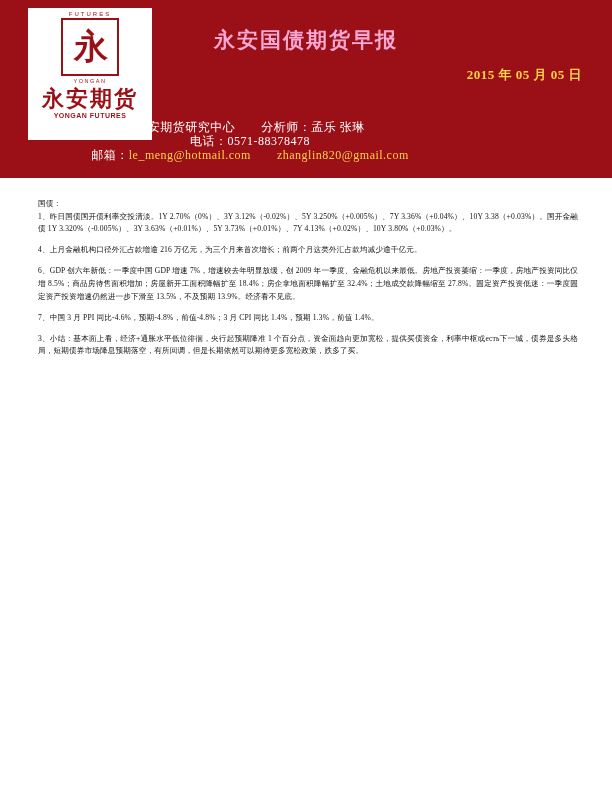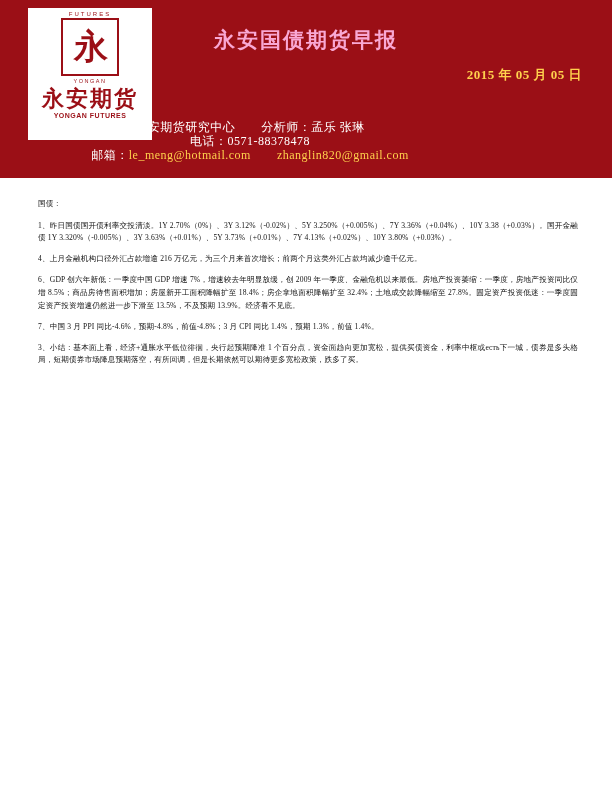--- a/index.html
+++ b/index.html
@@ -132,21 +132,21 @@
     font-size: 7.6px;
     line-height: 12.6px;
     color: #111111;
     letter-spacing: 0.15px;
     text-align: justify;
   }
   .para {
     margin: 0 0 8.5px 0;
   }
   .para.first {
-    margin-bottom: 9px;
+    margin-bottom: 0;
   }
 </style>
 </head>
 <body>
 
 <div class="page">
 
   <div class="banner">
 
     <div class="logo-box">

